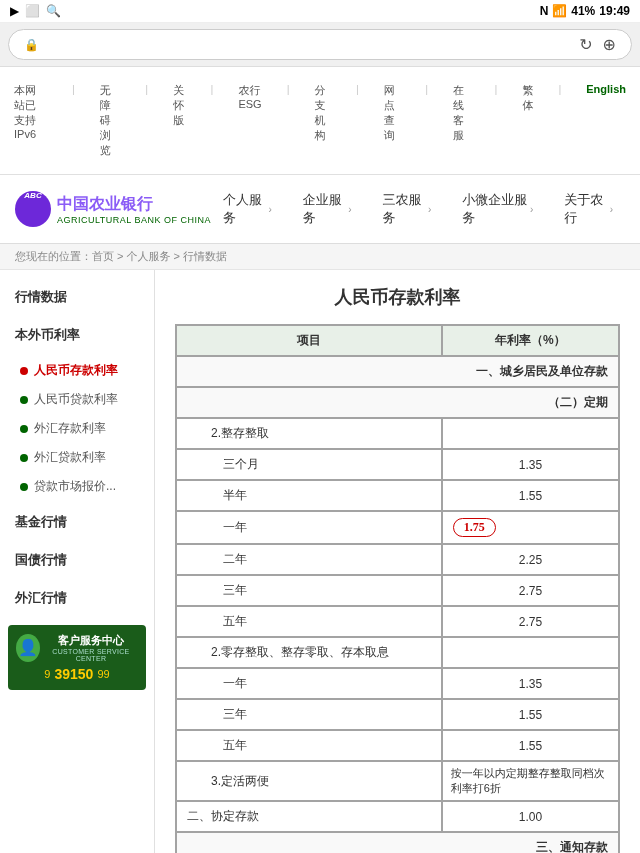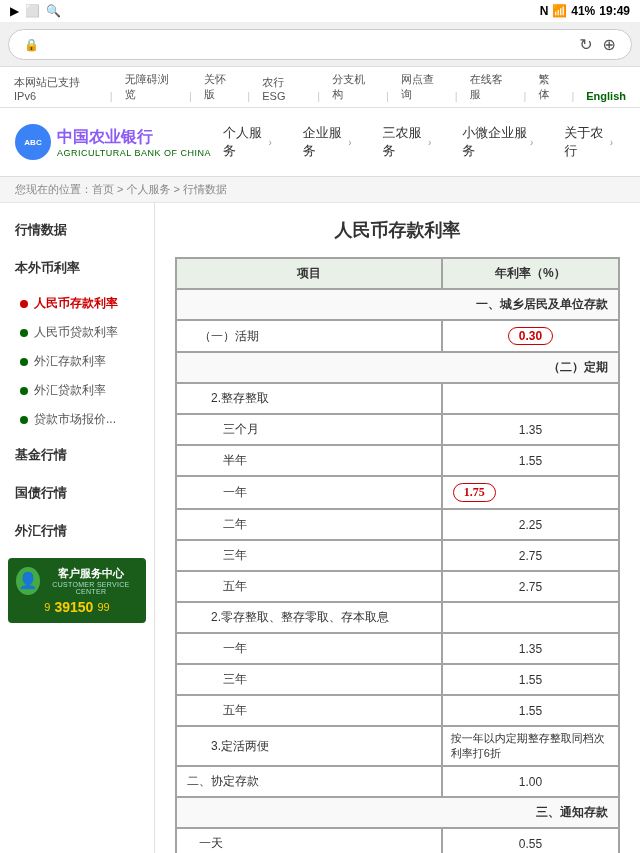--- a/index.html
+++ b/index.html
@@ -37,41 +37,41 @@
       align-items: center;
       justify-content: space-between;
     }
     .browser-title-text { font-size: 13px; color: #333; font-weight: 500; }
     .browser-icons { display: flex; gap: 10px; }
 
     
     .info-bar {
       background: #fff;
       display: flex;
-      align-items: flex-end;
-      padding: 5px 10px;
+      align-items: flex-start;
+      padding: 16px 10px;
       font-size: 11px;
       color: #555;
-      gap: 4px;
+      gap: 17px;
       border-bottom: 1px solid #e0e0e0;
     }
     .info-bar span { padding: 0 4px; }
     .info-bar .separator { color: #ccc; }
     .info-bar .active-lang { color: #006400; font-weight: bold; }
 
     
     .header {
       background: #fff;
       display: flex;
       align-items: center;
       padding: 8px 15px;
       border-bottom: 1px solid #ddd;
     }
     .logo-area { display: flex; align-items: center; gap: 6px; flex: 0 0 auto; }
-    .logo-circle { width: 36px; height: 36px; border-radius: 50%; background: #3b82f6; display: flex; align-items: center; justify-content: center; color: white; font-size: 10px; font-weight: bold; }
+    .logo-circle { width: 36px; height: 36px; border-radius: 50%; background: #6d28d9; display: flex; justify-content: center; color: white; font-size: 10px; font-weight: bold; font-style: italic; }
     .logo-text { display: flex; flex-direction: column; }
     .logo-cn { font-size: 16px; font-weight: bold; color: #8b5cf6; }
     .logo-en { font-size: 9px; color: #006400; letter-spacing: 0.5px; }
 
     
     .main-nav {
       display: flex;
       flex: 1;
       justify-content: flex-end;
       align-items: center;
@@ -351,24 +351,20 @@
       <thead>
         <tr>
           <th style="width:60%;">项目</th>
           <th style="width:40%;">年利率（%）</th>
         </tr>
       </thead>
       <tbody id="table-body">
       <tr class="section-row">
             <td colspan="2" style="padding-left: 10px;">一、城乡居民及单位存款</td>
           </tr>
-          <tr>
-            <td style="padding-left: 22px;">（一）活期</td>
-            <td style="text-align: center;"><span class="circled-value">0.30</span></td>
-          </tr>
           <tr class="section-row">
             <td colspan="2" style="padding-left: 20px;">（二）定期</td>
           </tr>
           <tr>
             <td style="padding-left: 34px;">2.整存整取</td>
             <td style="text-align: center;"></td>
           </tr>
           <tr>
             <td style="padding-left: 46px;">三个月</td>
             <td style="text-align: center;">1.35</td>

